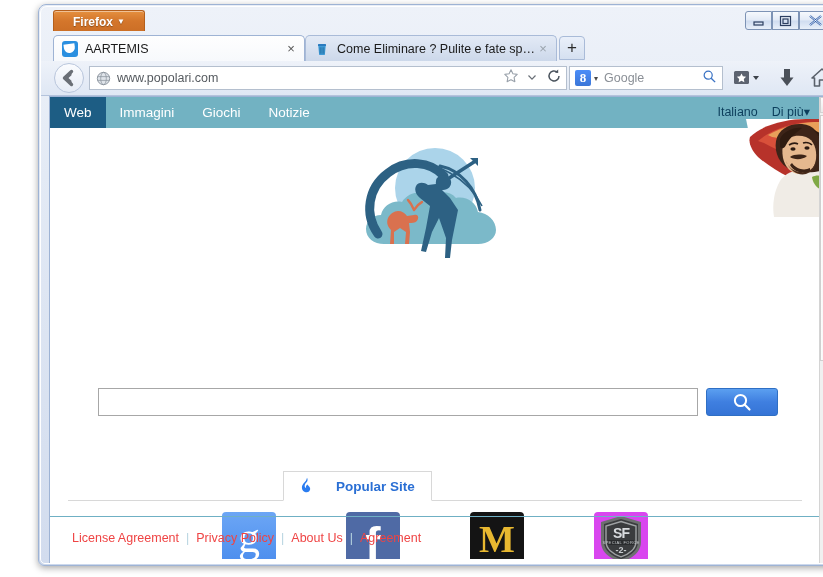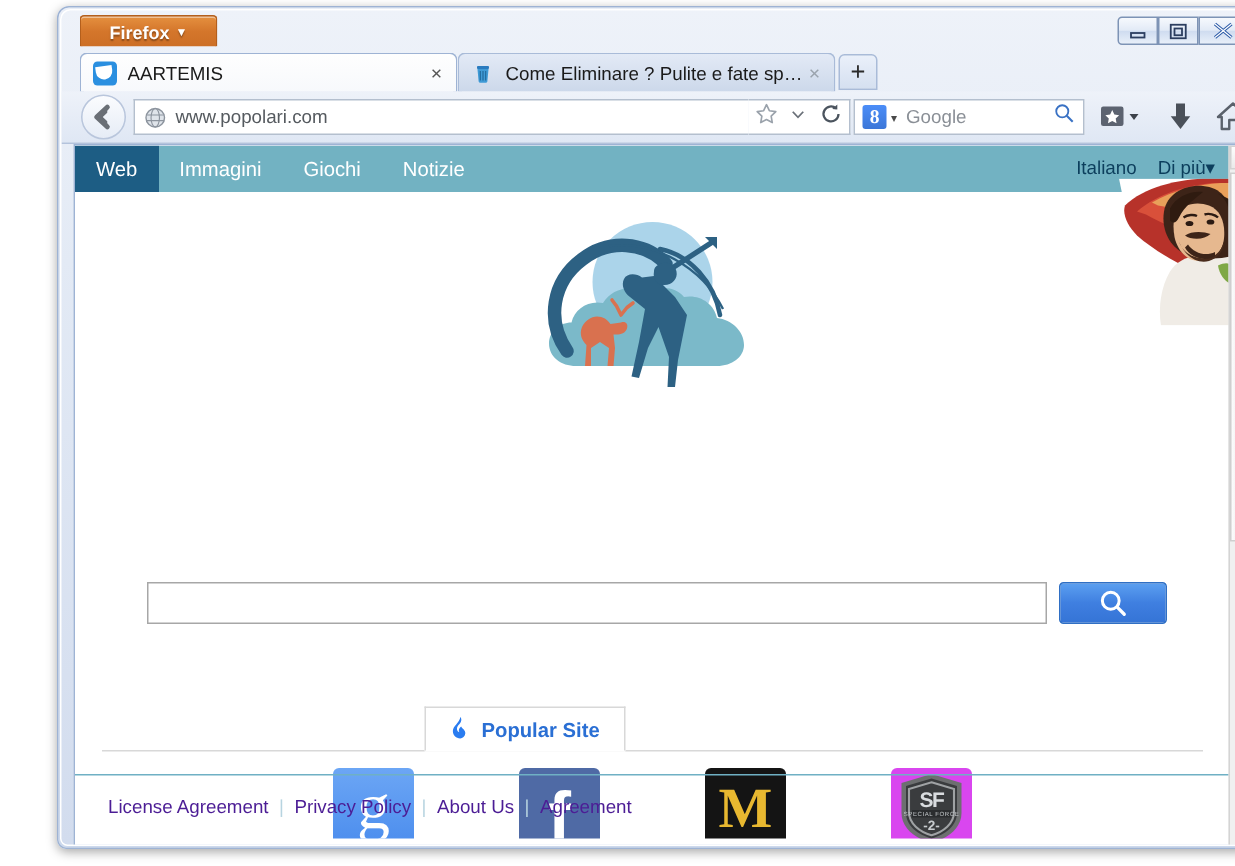--- a/index.html
+++ b/index.html
@@ -354,21 +354,21 @@
     left: 18px; right: 18px; top: 373px;
     height: 30px;
     border-bottom: 1px solid #d8d8d8;
   }
   .ctab {
     position: absolute;
     bottom: -1px;
     height: 30px;
     display: flex;
     align-items: center;
-    gap: 7px;
+    gap: 22px;
     padding: 0 16px;
     font-size: 13.5px;
     cursor: pointer;
     box-sizing: border-box;
   }
   #ctab-0 {
     left: 215px;
     background: #ffffff;
     border: 1px solid #d8d8d8;
     border-bottom: 1px solid #ffffff;
@@ -437,21 +437,21 @@
     height: 42px;
     border-top: 1px solid #6fb0c4;
     display: flex;
     align-items: center;
     padding-left: 22px;
     font-size: 12.5px;
     color: #7fb5cd;
     gap: 7px;
   }
   #site-footer a {
-    color: #4c1d95;
+    color: #ef4444;
     text-decoration: none;
     cursor: pointer;
   }
   .foot-sep { color: #b7d4e0; }
 
   
   #scrollbar {
     position: absolute;
     right: 0; top: 0;
     width: 16px; height: 100%;

